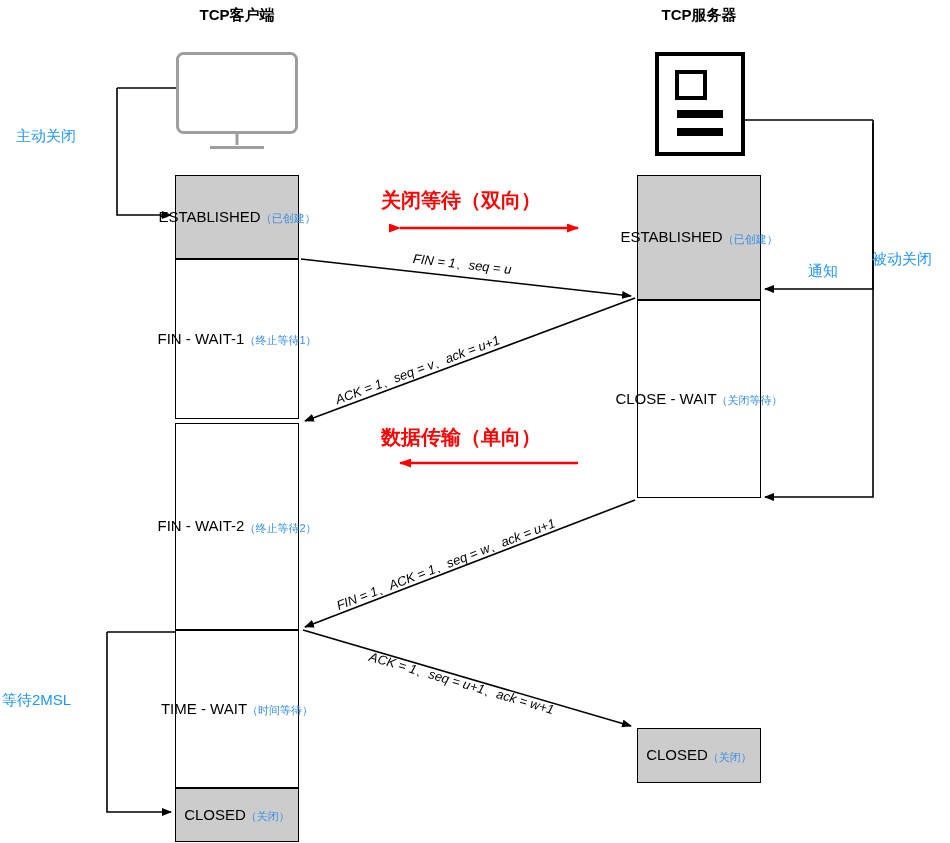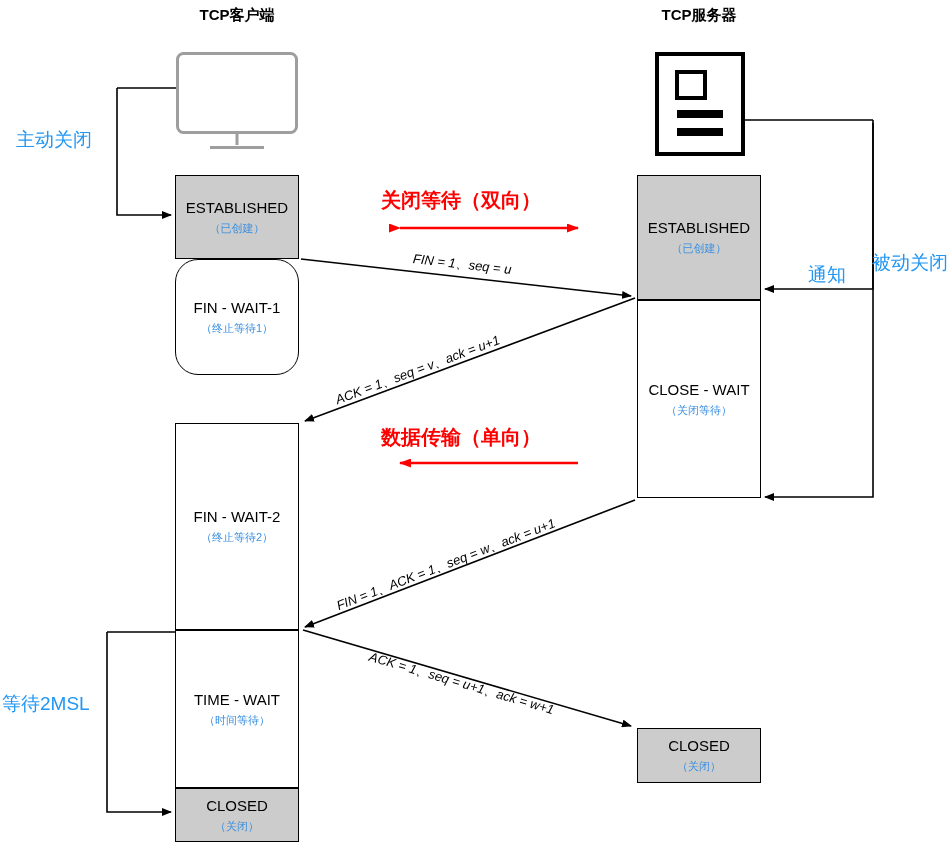--- a/index.html
+++ b/index.html
@@ -28,21 +28,21 @@
     text-align: center;
     white-space: nowrap;
   }
 
   
   .state-box {
     box-sizing: border-box;
     border: 1px solid #000;
     background: #ffffff;
     display: flex;
-    flex-direction: column;
+    flex-direction: row;
     align-items: center;
     justify-content: center;
     text-align: center;
   }
   .state-box.gray { background: #cccccc; }
   .state-box .en {
     font-size: 15px;
     color: #000;
     line-height: 1.25;
     white-space: nowrap;
@@ -50,21 +50,21 @@
   .state-box .zh {
     font-size: 11px;
     color: #3a8fe0;
     line-height: 1.3;
     margin-top: 3px;
     white-space: nowrap;
   }
 
   
   .blue-label {
-    font-size: 19px;
+    font-size: 15px;
     color: #2196f3;
     white-space: nowrap;
   }
 
   
   .red-label {
     font-size: 20px;
     font-weight: bold;
     color: #ff0000;
     white-space: nowrap;
@@ -111,21 +111,21 @@
       <rect x="22" y="58" width="46" height="8" fill="#000000"></rect>
       <rect x="22" y="76" width="46" height="8" fill="#000000"></rect>
     </svg>
   </div>
 
   <div class="abs state-box gray" style="left:175px; top:175px; width:124px; height:84px;">
     <div class="en">ESTABLISHED</div>
     <div class="zh">（已创建）</div>
   </div>
 
-  <div class="abs state-box" style="left:175px; top:259px; width:124px; height:116px;border-radius:23px;">
+  <div class="abs state-box" style="left:175px; top:259px; width:124px; height:160px;">
     <div class="en">FIN - WAIT-1</div>
     <div class="zh">（终止等待1）</div>
   </div>
 
   <div class="abs state-box" style="left:175px; top:423px; width:124px; height:207px;">
     <div class="en">FIN - WAIT-2</div>
     <div class="zh">（终止等待2）</div>
   </div>
 
   <div class="abs state-box" style="left:175px; top:630px; width:124px; height:158px;">

